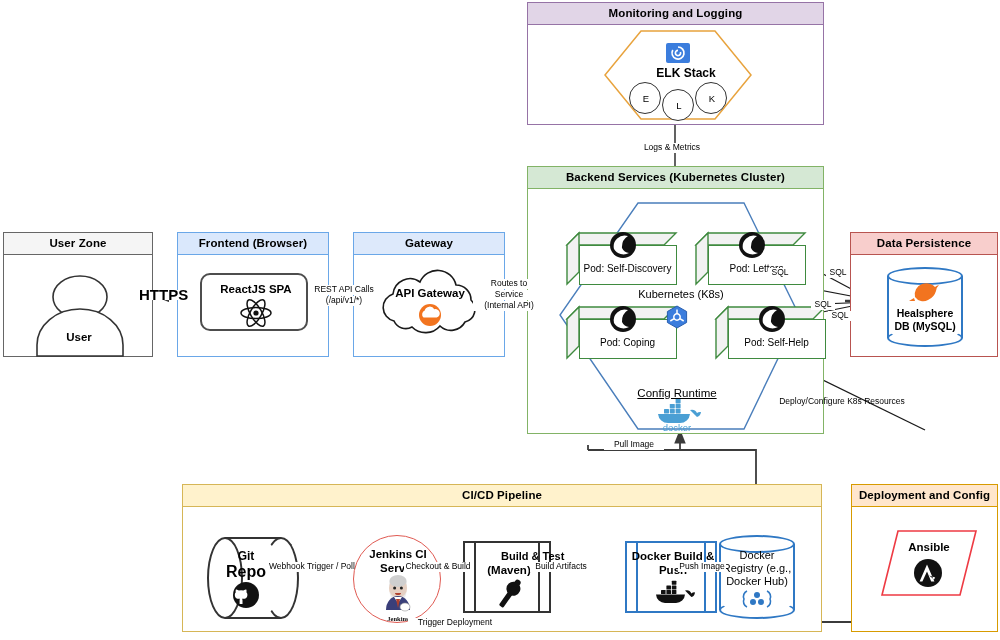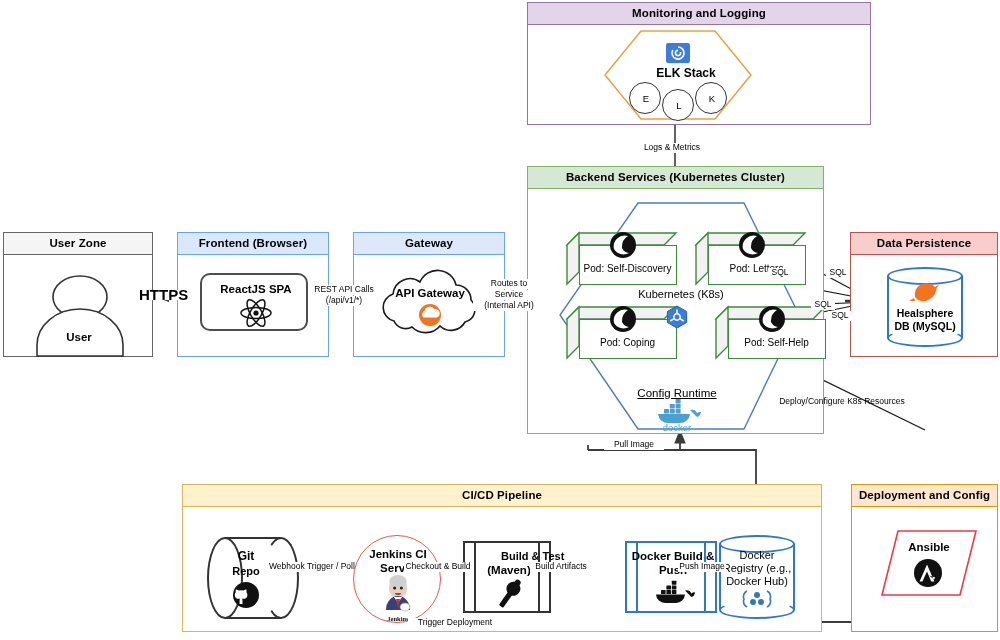--- a/index.html
+++ b/index.html
@@ -218,21 +218,21 @@
           <g transform="translate(58,46)">
             <circle r="11" fill="#f2741f"></circle>
             <path d="M-6.5,2.5 a4.2,4.2 0 0 1 1.2,-7 a5.2,5.2 0 0 1 9.6,-1.2 a3.6,3.6 0 0 1 2.4,8.2 z" fill="#ffffff"></path>
           </g>
         </svg>
         <div class="lbl" style="left:0; top:18px; width:116px;">API Gateway</div>
       </div>
     </div>
   </div>
 
-  <div class="zone z-monitor" style="left:527px; top:2px; width:344px; height:123px;">
+  <div class="zone z-monitor" style="left:527px; top:2px; width:297px; height:123px;">
     <div class="zone-title">Monitoring and Logging</div>
     <div class="zone-body">
       <div class="node" style="left:76px; top:2px; width:148px; height:95px;">
         <svg class="abs" width="148" height="95">
           <polygon points="37,4 111,4 147,48 111,92 37,92 1,48" class="nofill" stroke="#e8a33d" stroke-width="1.5"></polygon>
         </svg>
 
         <svg class="abs" width="148" height="95">
           <rect x="62" y="16" width="24" height="20" rx="2" fill="#3b7ddd"></rect>
           <g transform="translate(74,26)" fill="none" stroke="#ffffff" stroke-width="1.7">
@@ -372,21 +372,21 @@
 
   <div class="zone z-cicd" style="left:182px; top:484px; width:640px; height:148px;">
     <div class="zone-title">CI/CD Pipeline</div>
     <div class="zone-body">
 
       <div class="hcyl" style="left:24px; top:30px; width:92px; height:82px;">
         <div class="h-body"></div>
         <div class="h-r"></div>
         <div class="h-l"></div>
         <div class="lbl" style="left:4px; top:13px; width:70px; font-size:12px;">Git</div>
-        <div class="lbl" style="left:4px; top:28px; width:70px; font-size:11px;">Repo</div>
+        <div class="lbl" style="left:4px; top:28px; width:70px; font-size:16px;">Repo</div>
         <svg class="abs" width="92" height="82">
           <g transform="translate(39,58)">
             <circle r="13" fill="#111111"></circle>
             <path d="M-3.5,9 v-3.4 c0,-1.1 -0.5,-1.8 -0.5,-1.8 c2.8,0.3 5.4,-0.6 5.4,-4.1
                      c0,-1 -0.4,-1.9 -1,-2.5 c0.1,-0.3 0.4,-1.3 -0.1,-2.6 c0,0 -0.9,-0.3 -2.9,1
                      a9,9 0 0 0 -4.6,0 c-2,-1.3 -2.9,-1 -2.9,-1 c-0.5,1.3 -0.2,2.3 -0.1,2.6
                      c-0.6,0.6 -1,1.5 -1,2.5 c0,3.5 2.6,4.4 5.3,4.1 c-0.3,0.3 -0.5,0.8 -0.5,1.5 v3.7" fill="#ffffff"></path>
           </g>
         </svg>
       </div>

